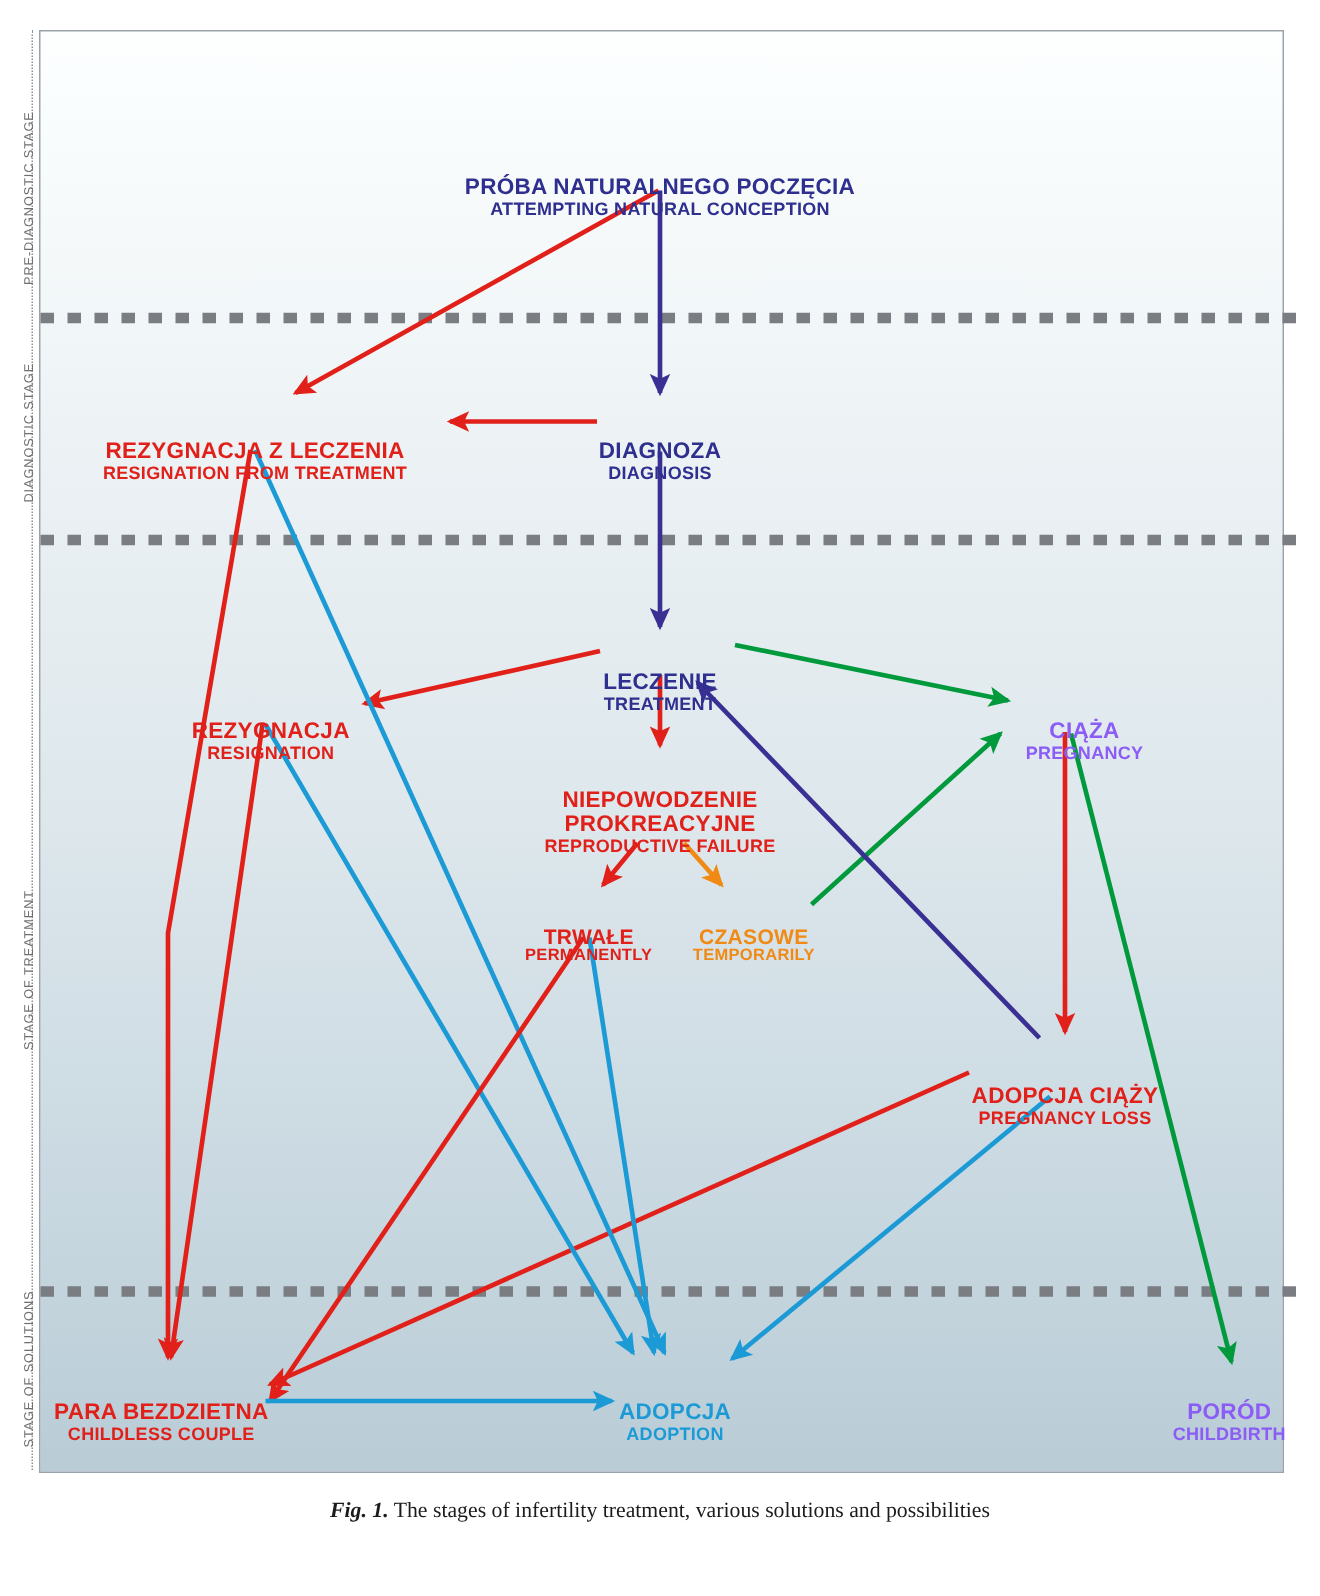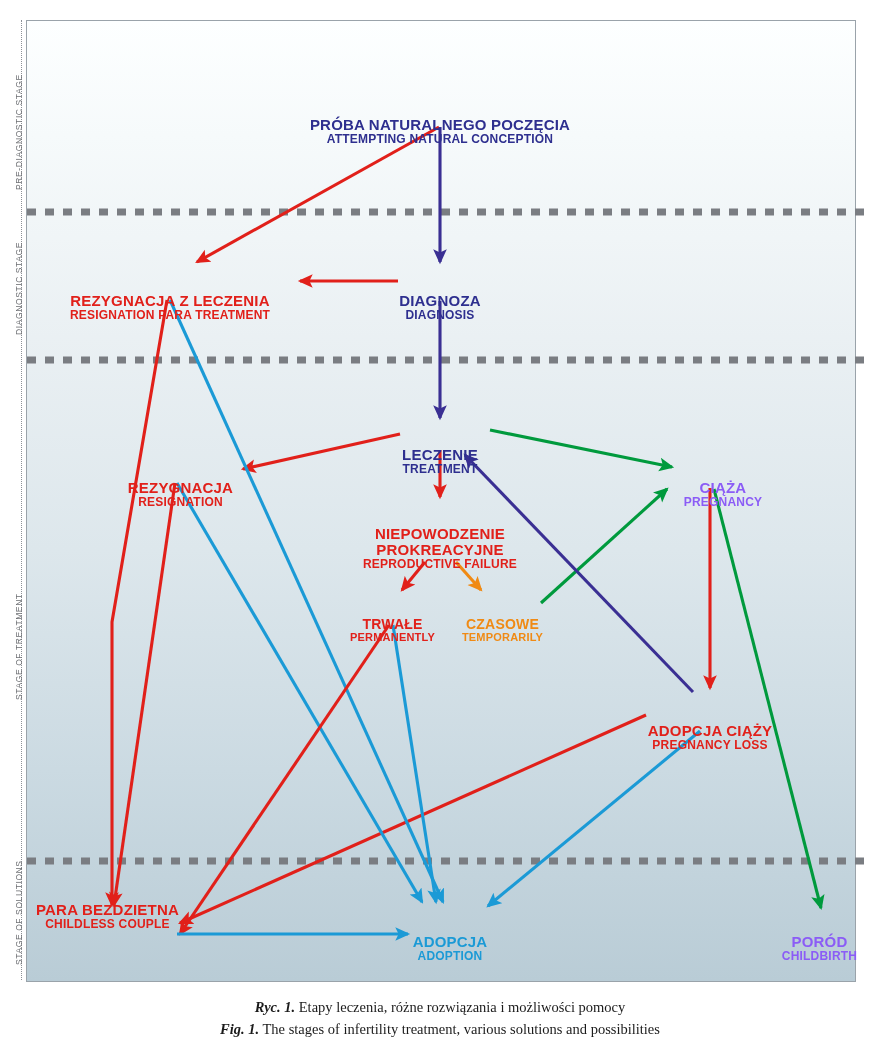--- a/index.html
+++ b/index.html
@@ -121,21 +121,21 @@
     </g>
   </svg>
 
   <div class="node c-blue" style="left:240px;top:92px;width:400px;">
     <span class="pl">PRÓBA NATURALNEGO POCZĘCIA</span>
     <span class="en">ATTEMPTING NATURAL CONCEPTION</span>
   </div>
 
   <div class="node c-red" style="left:40px;top:268px;width:260px;">
     <span class="pl">REZYGNACJA Z LECZENIA</span>
-    <span class="en">RESIGNATION PARA TREATMENT</span>
+    <span class="en">RESIGNATION FROM TREATMENT</span>
   </div>
 
   <div class="node c-blue" style="left:380px;top:268px;width:120px;">
     <span class="pl">DIAGNOZA</span>
     <span class="en">DIAGNOSIS</span>
   </div>
 
   <div class="node c-blue" style="left:380px;top:422px;width:120px;">
     <span class="pl">LECZENIE</span>
     <span class="en">TREATMENT</span>
@@ -164,37 +164,34 @@
   <div class="node c-orange small" style="left:440px;top:592px;width:125px;">
     <span class="pl">CZASOWE</span>
     <span class="en">TEMPORARILY</span>
   </div>
 
   <div class="node c-red" style="left:630px;top:698px;width:160px;">
     <span class="pl">ADOPCJA CIĄŻY</span>
     <span class="en">PREGNANCY LOSS</span>
   </div>
 
-  <div class="node c-red" style="left:25px;top:877px;width:165px;">
+  <div class="node c-red" style="left:25px;top:909px;width:165px;">
     <span class="pl">PARA BEZDZIETNA</span>
     <span class="en">CHILDLESS COUPLE</span>
   </div>
 
   <div class="node c-lblue" style="left:390px;top:909px;width:120px;">
     <span class="pl">ADOPCJA</span>
     <span class="en">ADOPTION</span>
   </div>
 
   <div class="node c-green" style="left:762px;top:909px;width:115px;">
     <span class="pl">PORÓD</span>
     <span class="en">CHILDBIRTH</span>
   </div>
 
   <div id="caption">
     <div>
-      <i>Ryc. 1.</i><span> Etapy leczenia, różne rozwiązania i możliwości pomocy</span>
-    </div>
-    <div>
       <i>Fig. 1.</i><span> The stages of infertility treatment, various solutions and possibilities</span>
     </div>
   </div>
 
 </div>
 
 </body></html>

